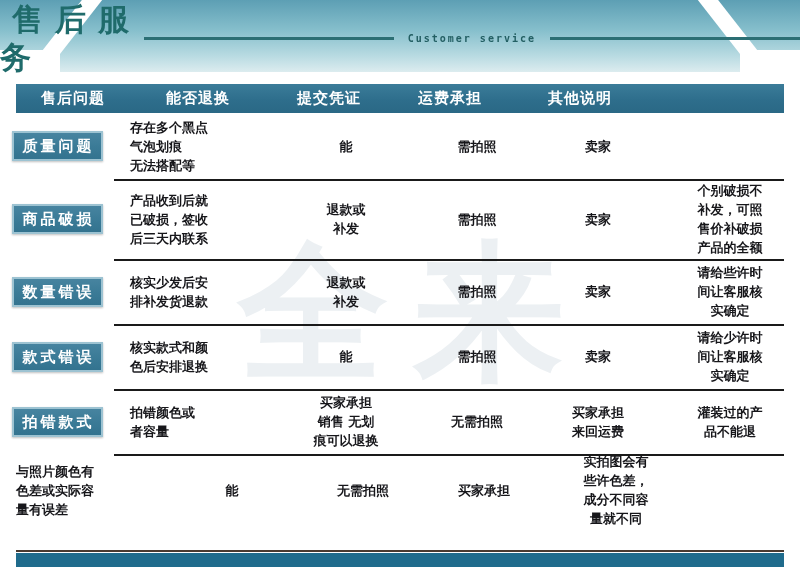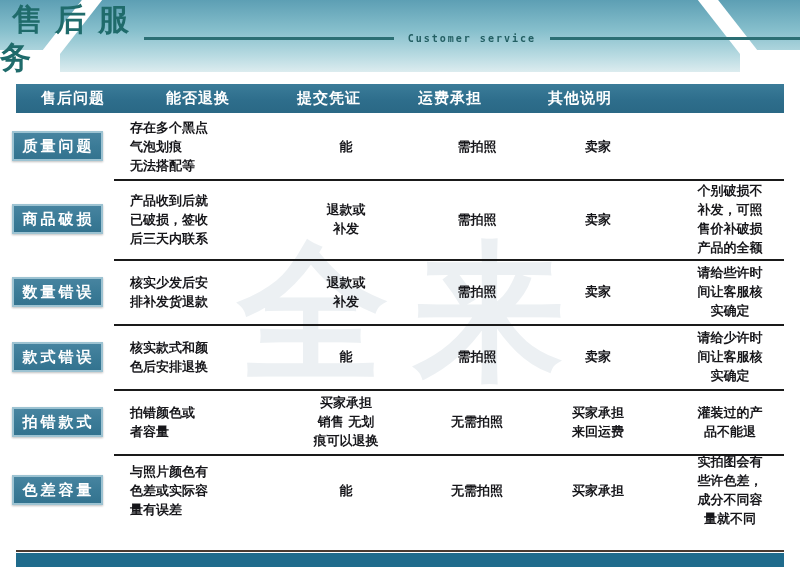--- a/index.html
+++ b/index.html
@@ -425,23 +425,20 @@
           </div>
           <div class="cell c5 note">
             <div>
               <div class="line">灌装过的产</div>
               <div class="line">品不能退</div>
             </div>
           </div>
         </div>
         <div class="row" style="height: 72px;">
           <div class="sep"></div>
-          <div class="cell c0 badge-cell">
-            <div class="badge">色差容量</div>
-          </div>
           <div class="cell c1 detail">
             <div>
               <div class="line">与照片颜色有</div>
               <div class="line">色差或实际容</div>
               <div class="line">量有误差</div>
             </div>
           </div>
           <div class="cell c2">
             <div>
               <div class="line">能</div>

